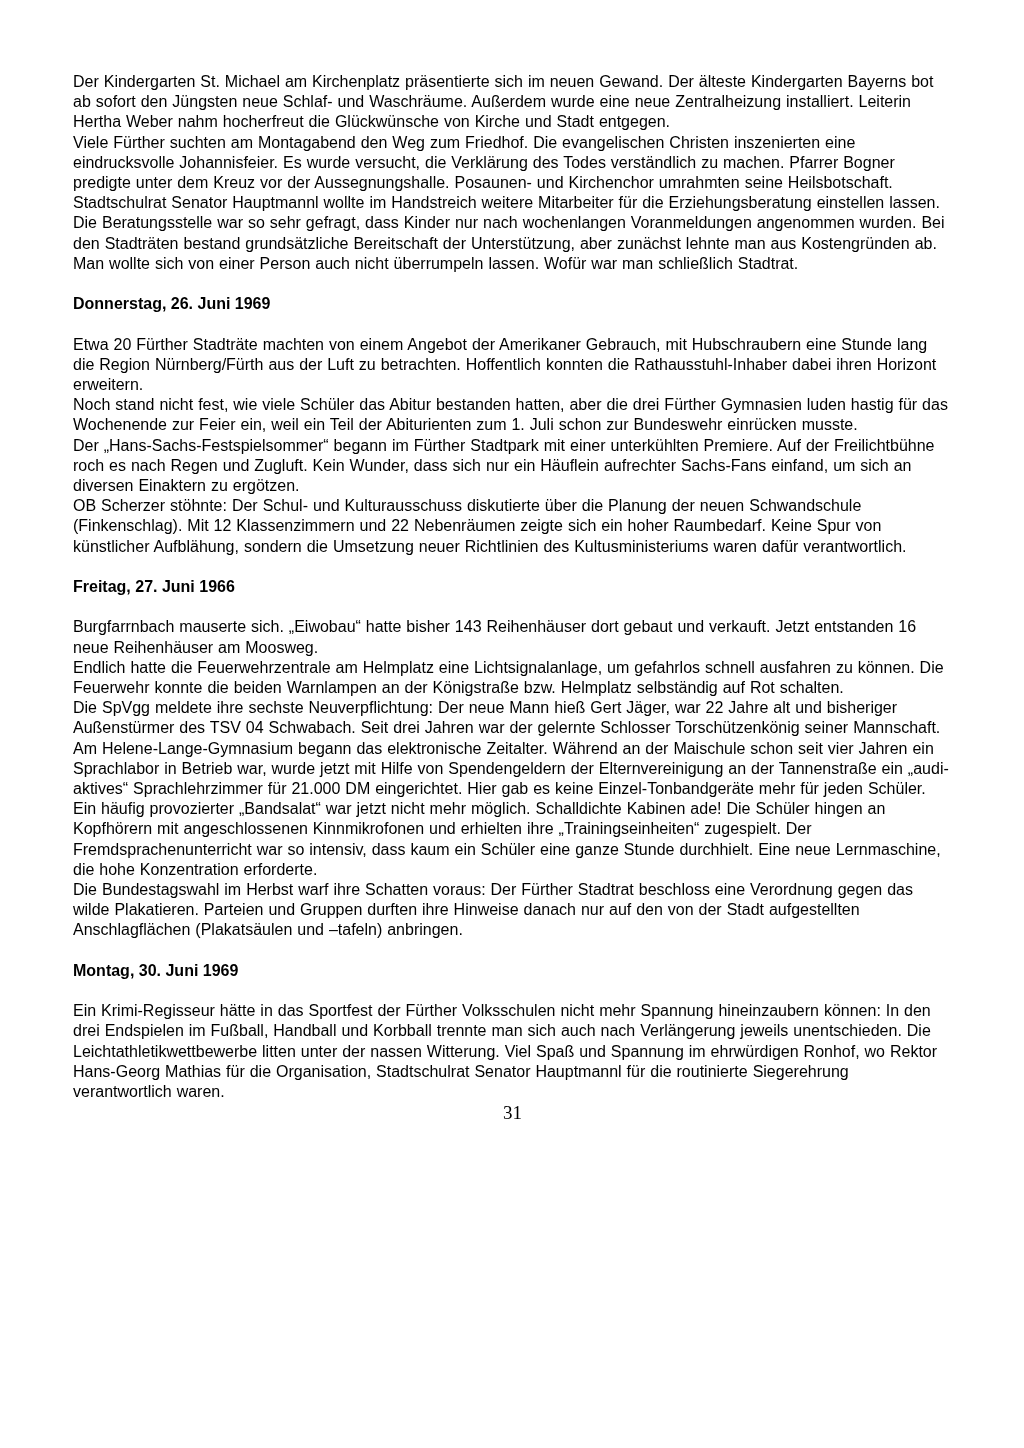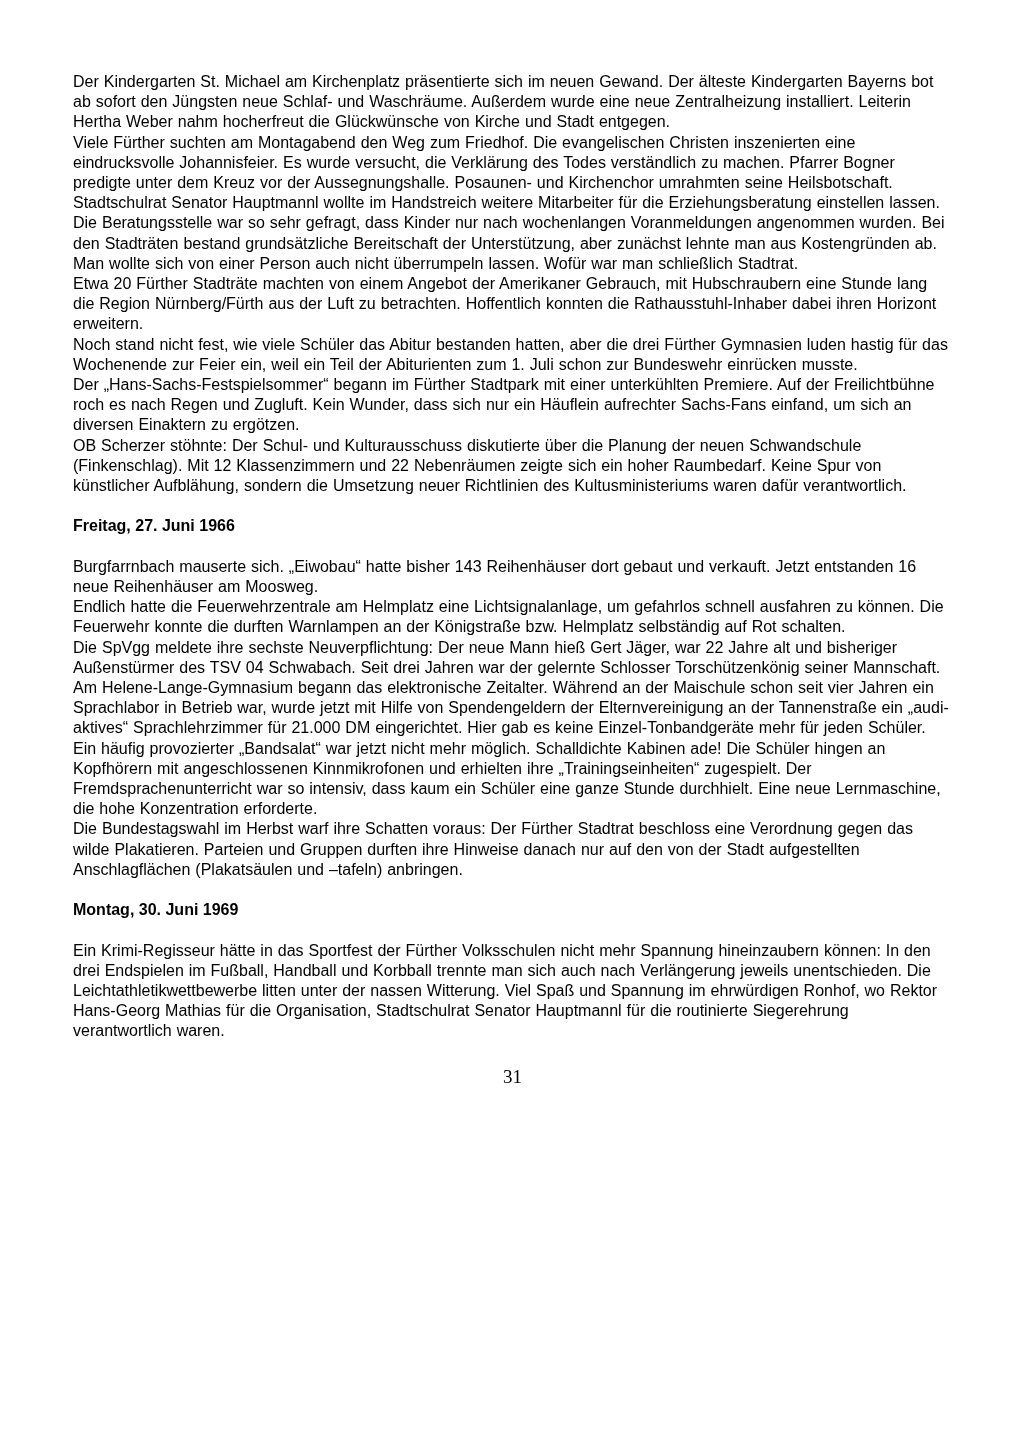--- a/index.html
+++ b/index.html
@@ -28,21 +28,21 @@
     text-align: left;
     word-spacing: 0.5px;
   }
   .section-heading {
     margin: 20.2px 0;
     font-size: 16px;
     line-height: 20.2px;
     font-weight: bold;
   }
   .page-footer {
-    margin-top: 24px;
+    margin-top: 0;
     text-align: center;
   }
   .page-number {
     font-family: "Liberation Serif", serif;
     font-size: 19px;
     line-height: 22px;
   }
 </style>
 </head>
 <body>
@@ -51,30 +51,31 @@
   <div class="body-text">
 
     <p>Der Kindergarten St. Michael am Kirchenplatz präsentierte sich im neuen Gewand. Der älteste Kindergarten Bayerns bot ab sofort den Jüngsten neue Schlaf- und Waschräume. Außerdem wurde eine neue Zentralheizung installiert. Leiterin Hertha Weber nahm hocherfreut die Glückwünsche von Kirche und Stadt entgegen.</p>
 
     <section>
       <p>Viele Fürther suchten am Montagabend den Weg zum Friedhof. Die evangelischen Christen inszenierten eine eindrucksvolle Johannisfeier. Es wurde versucht, die Verklärung des Todes verständlich zu machen. Pfarrer Bogner predigte unter dem Kreuz vor der Aussegnungshalle. Posaunen- und Kirchenchor umrahmten seine Heilsbotschaft.</p>
       <p>Stadtschulrat Senator Hauptmannl wollte im Handstreich weitere Mitarbeiter für die Erziehungsberatung einstellen lassen. Die Beratungsstelle war so sehr gefragt, dass Kinder nur nach wochenlangen Voranmeldungen angenommen wurden. Bei den Stadträten bestand grundsätzliche Bereitschaft der Unterstützung, aber zunächst lehnte man aus Kostengründen ab. Man wollte sich von einer Person auch nicht überrumpeln lassen. Wofür war man schließlich Stadtrat.</p>
     </section>
 
     <section>
+      <h2 class="section-heading">Donnerstag, 26. Juni 1969</h2>
       <p>Etwa 20 Fürther Stadträte machten von einem Angebot der Amerikaner Gebrauch, mit Hubschraubern eine Stunde lang die Region Nürnberg/Fürth aus der Luft zu betrachten. Hoffentlich konnten die Rathausstuhl-Inhaber dabei ihren Horizont erweitern.</p>
       <p>Noch stand nicht fest, wie viele Schüler das Abitur bestanden hatten, aber die drei Fürther Gymnasien luden hastig für das Wochenende zur Feier ein, weil ein Teil der Abiturienten zum 1. Juli schon zur Bundeswehr einrücken musste.</p>
       <p>Der „Hans-Sachs-Festspielsommer“ begann im Fürther Stadtpark mit einer unterkühlten Premiere. Auf der Freilichtbühne roch es nach Regen und Zugluft. Kein Wunder, dass sich nur ein Häuflein aufrechter Sachs-Fans einfand, um sich an diversen Einaktern zu ergötzen.</p>
       <p>OB Scherzer stöhnte: Der Schul- und Kulturausschuss diskutierte über die Planung der neuen Schwandschule (Finkenschlag). Mit 12 Klassenzimmern und 22 Nebenräumen zeigte sich ein hoher Raumbedarf. Keine Spur von künstlicher Aufblähung, sondern die Umsetzung neuer Richtlinien des Kultusministeriums waren dafür verantwortlich.</p>
     </section>
 
     <section>
       <h2 class="section-heading">Freitag, 27. Juni 1966</h2>
       <p>Burgfarrnbach mauserte sich. „Eiwobau“ hatte bisher 143 Reihenhäuser dort gebaut und verkauft. Jetzt entstanden 16 neue Reihenhäuser am Moosweg.</p>
-      <p>Endlich hatte die Feuerwehrzentrale am Helmplatz eine Lichtsignalanlage, um gefahrlos schnell ausfahren zu können. Die Feuerwehr konnte die durften Warnlampen an der Königstraße bzw. Helmplatz selbständig auf Rot schalten.</p>
+      <p>Endlich hatte die Feuerwehrzentrale am Helmplatz eine Lichtsignalanlage, um gefahrlos schnell ausfahren zu können. Die Feuerwehr konnte die beiden Warnlampen an der Königstraße bzw. Helmplatz selbständig auf Rot schalten.</p>
       <p>Die SpVgg meldete ihre sechste Neuverpflichtung: Der neue Mann hieß Gert Jäger, war 22 Jahre alt und bisheriger Außenstürmer des TSV 04 Schwabach. Seit drei Jahren war der gelernte Schlosser Torschützenkönig seiner Mannschaft.</p>
     </section>
 
     <section>
       <p>Am Helene-Lange-Gymnasium begann das elektronische Zeitalter. Während an der Maischule schon seit vier Jahren ein Sprachlabor in Betrieb war, wurde jetzt mit Hilfe von Spendengeldern der Elternvereinigung an der Tannenstraße ein „audi-aktives“ Sprachlehrzimmer für 21.000 DM eingerichtet. Hier gab es keine Einzel-Tonbandgeräte mehr für jeden Schüler. Ein häufig provozierter „Bandsalat“ war jetzt nicht mehr möglich. Schalldichte Kabinen ade! Die Schüler hingen an Kopfhörern mit angeschlossenen Kinnmikrofonen und erhielten ihre „Trainingseinheiten“ zugespielt. Der Fremdsprachenunterricht war so intensiv, dass kaum ein Schüler eine ganze Stunde durchhielt. Eine neue Lernmaschine, die hohe Konzentration erforderte.</p>
       <p>Die Bundestagswahl im Herbst warf ihre Schatten voraus: Der Fürther Stadtrat beschloss eine Verordnung gegen das wilde Plakatieren. Parteien und Gruppen durften ihre Hinweise danach nur auf den von der Stadt aufgestellten Anschlagflächen (Plakatsäulen und –tafeln) anbringen.</p>
     </section>
 
     <section>
       <h2 class="section-heading">Montag, 30. Juni 1969</h2>

